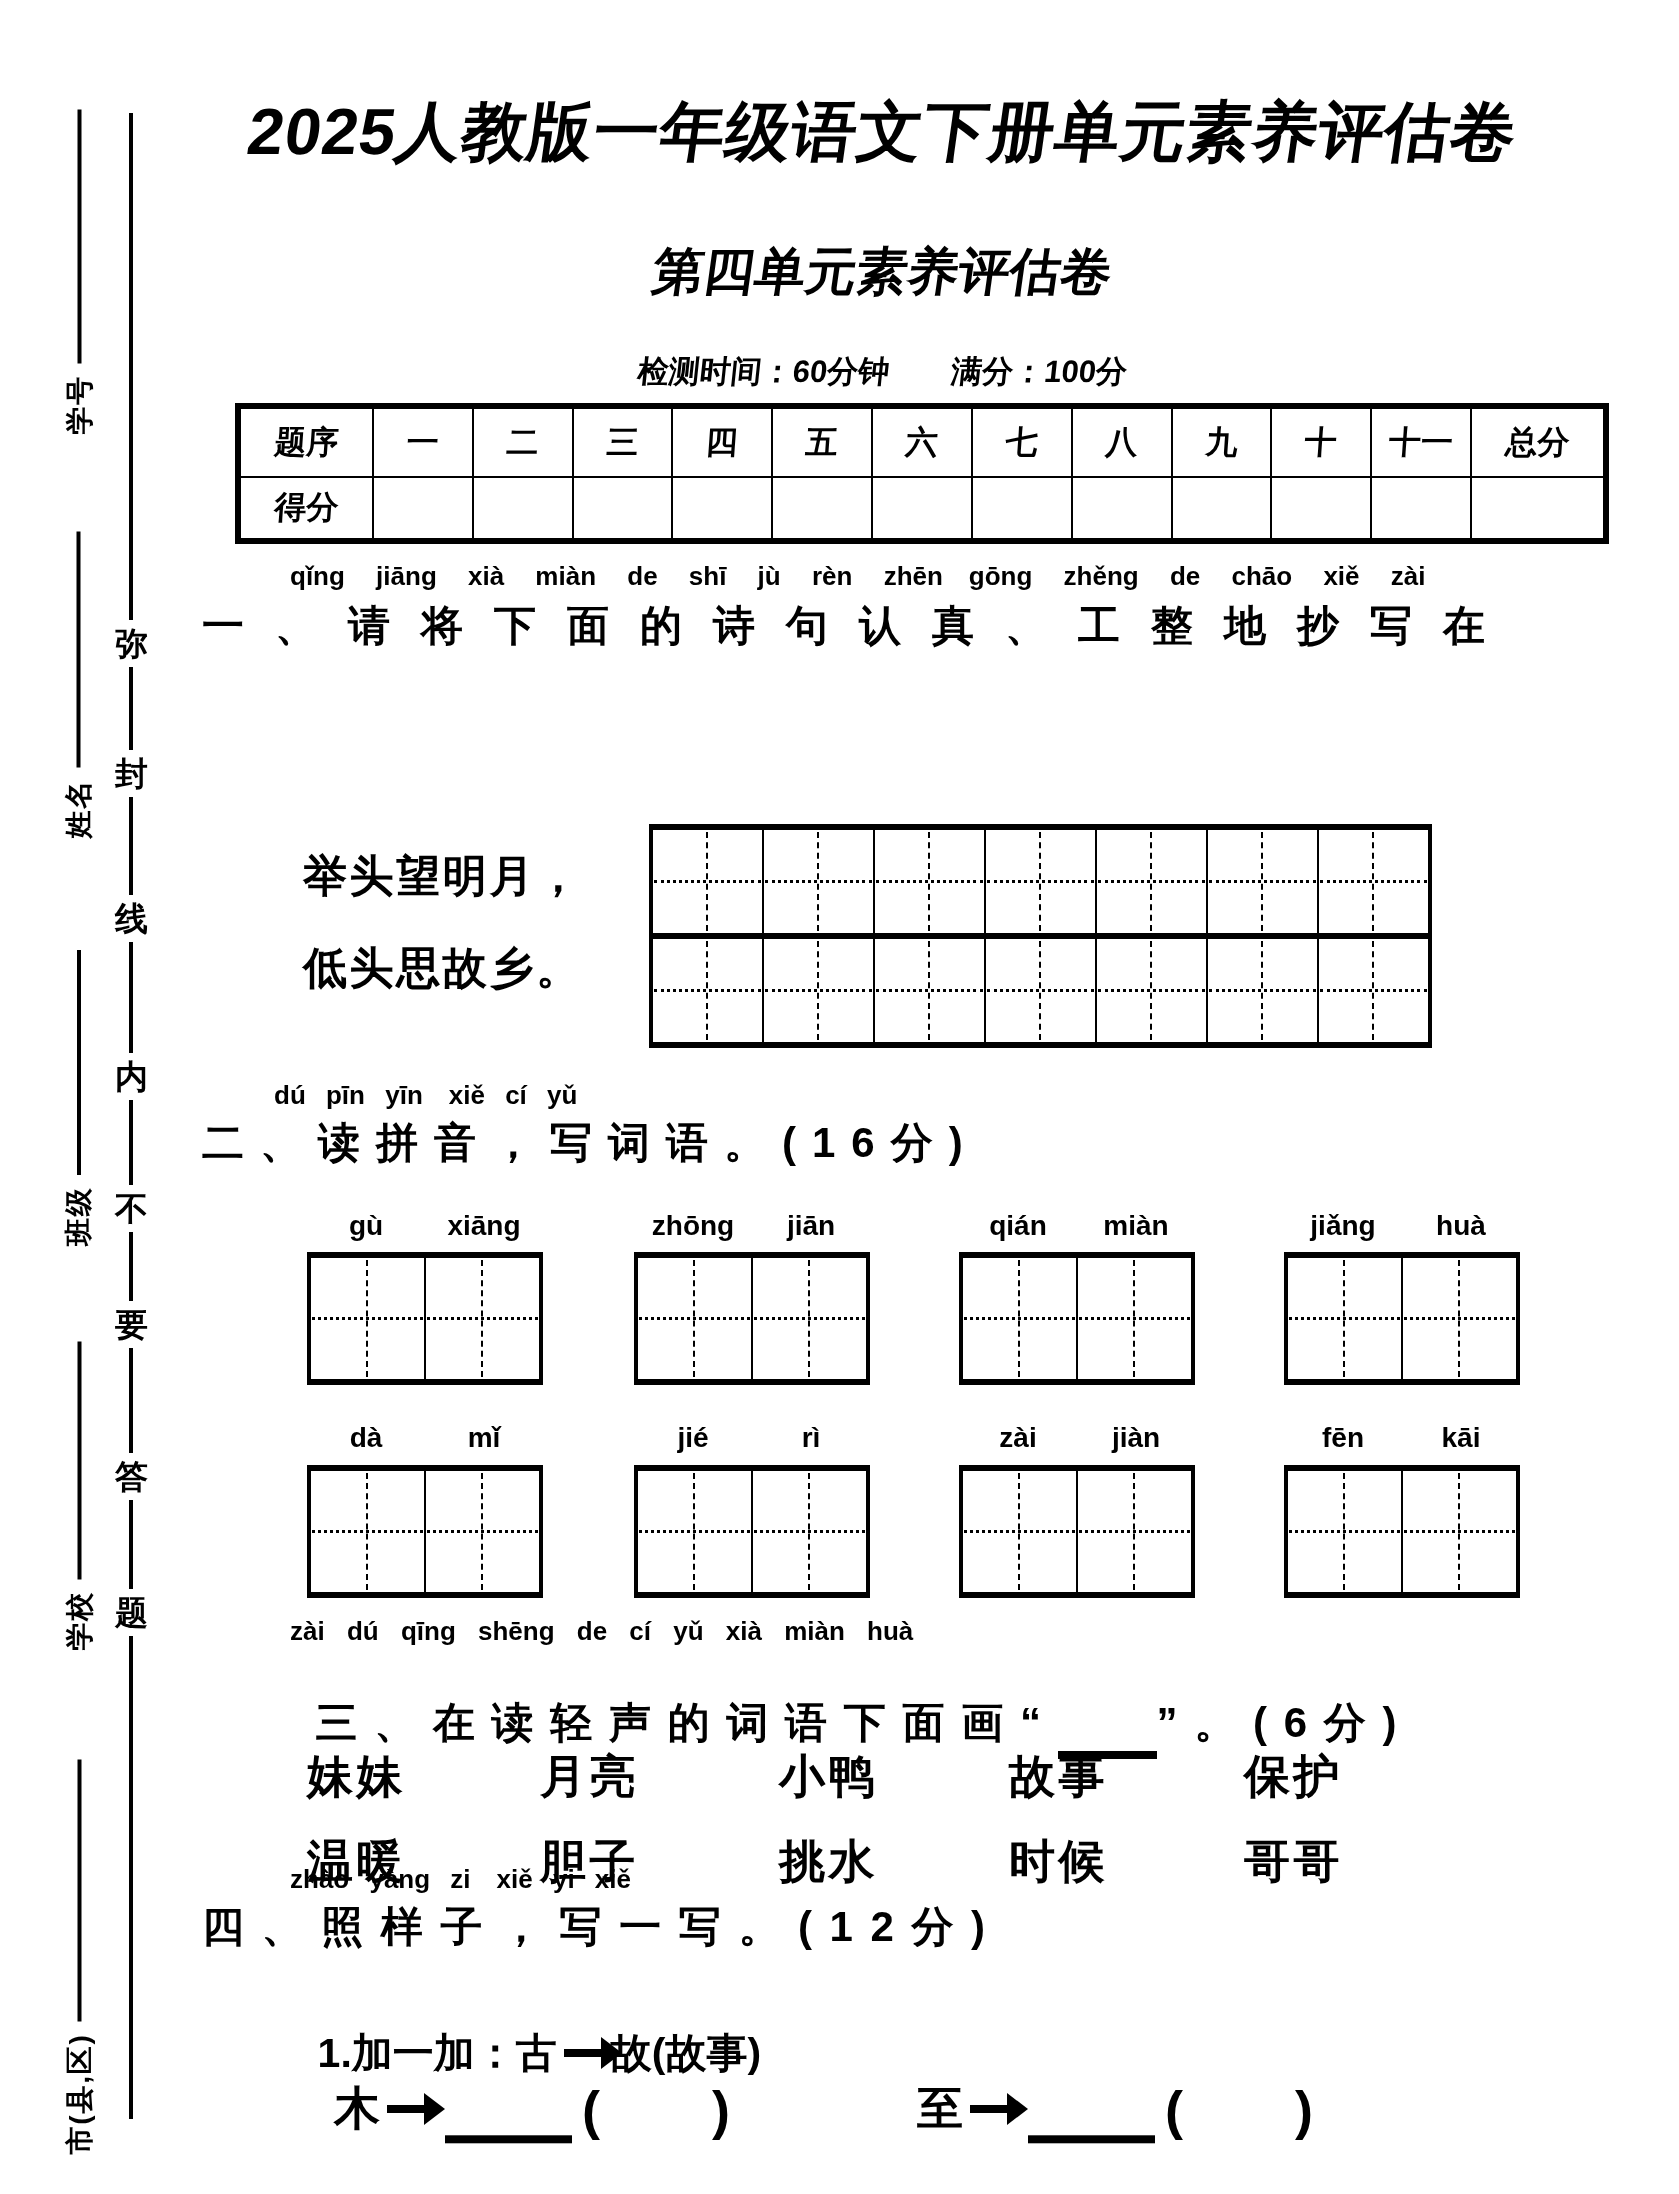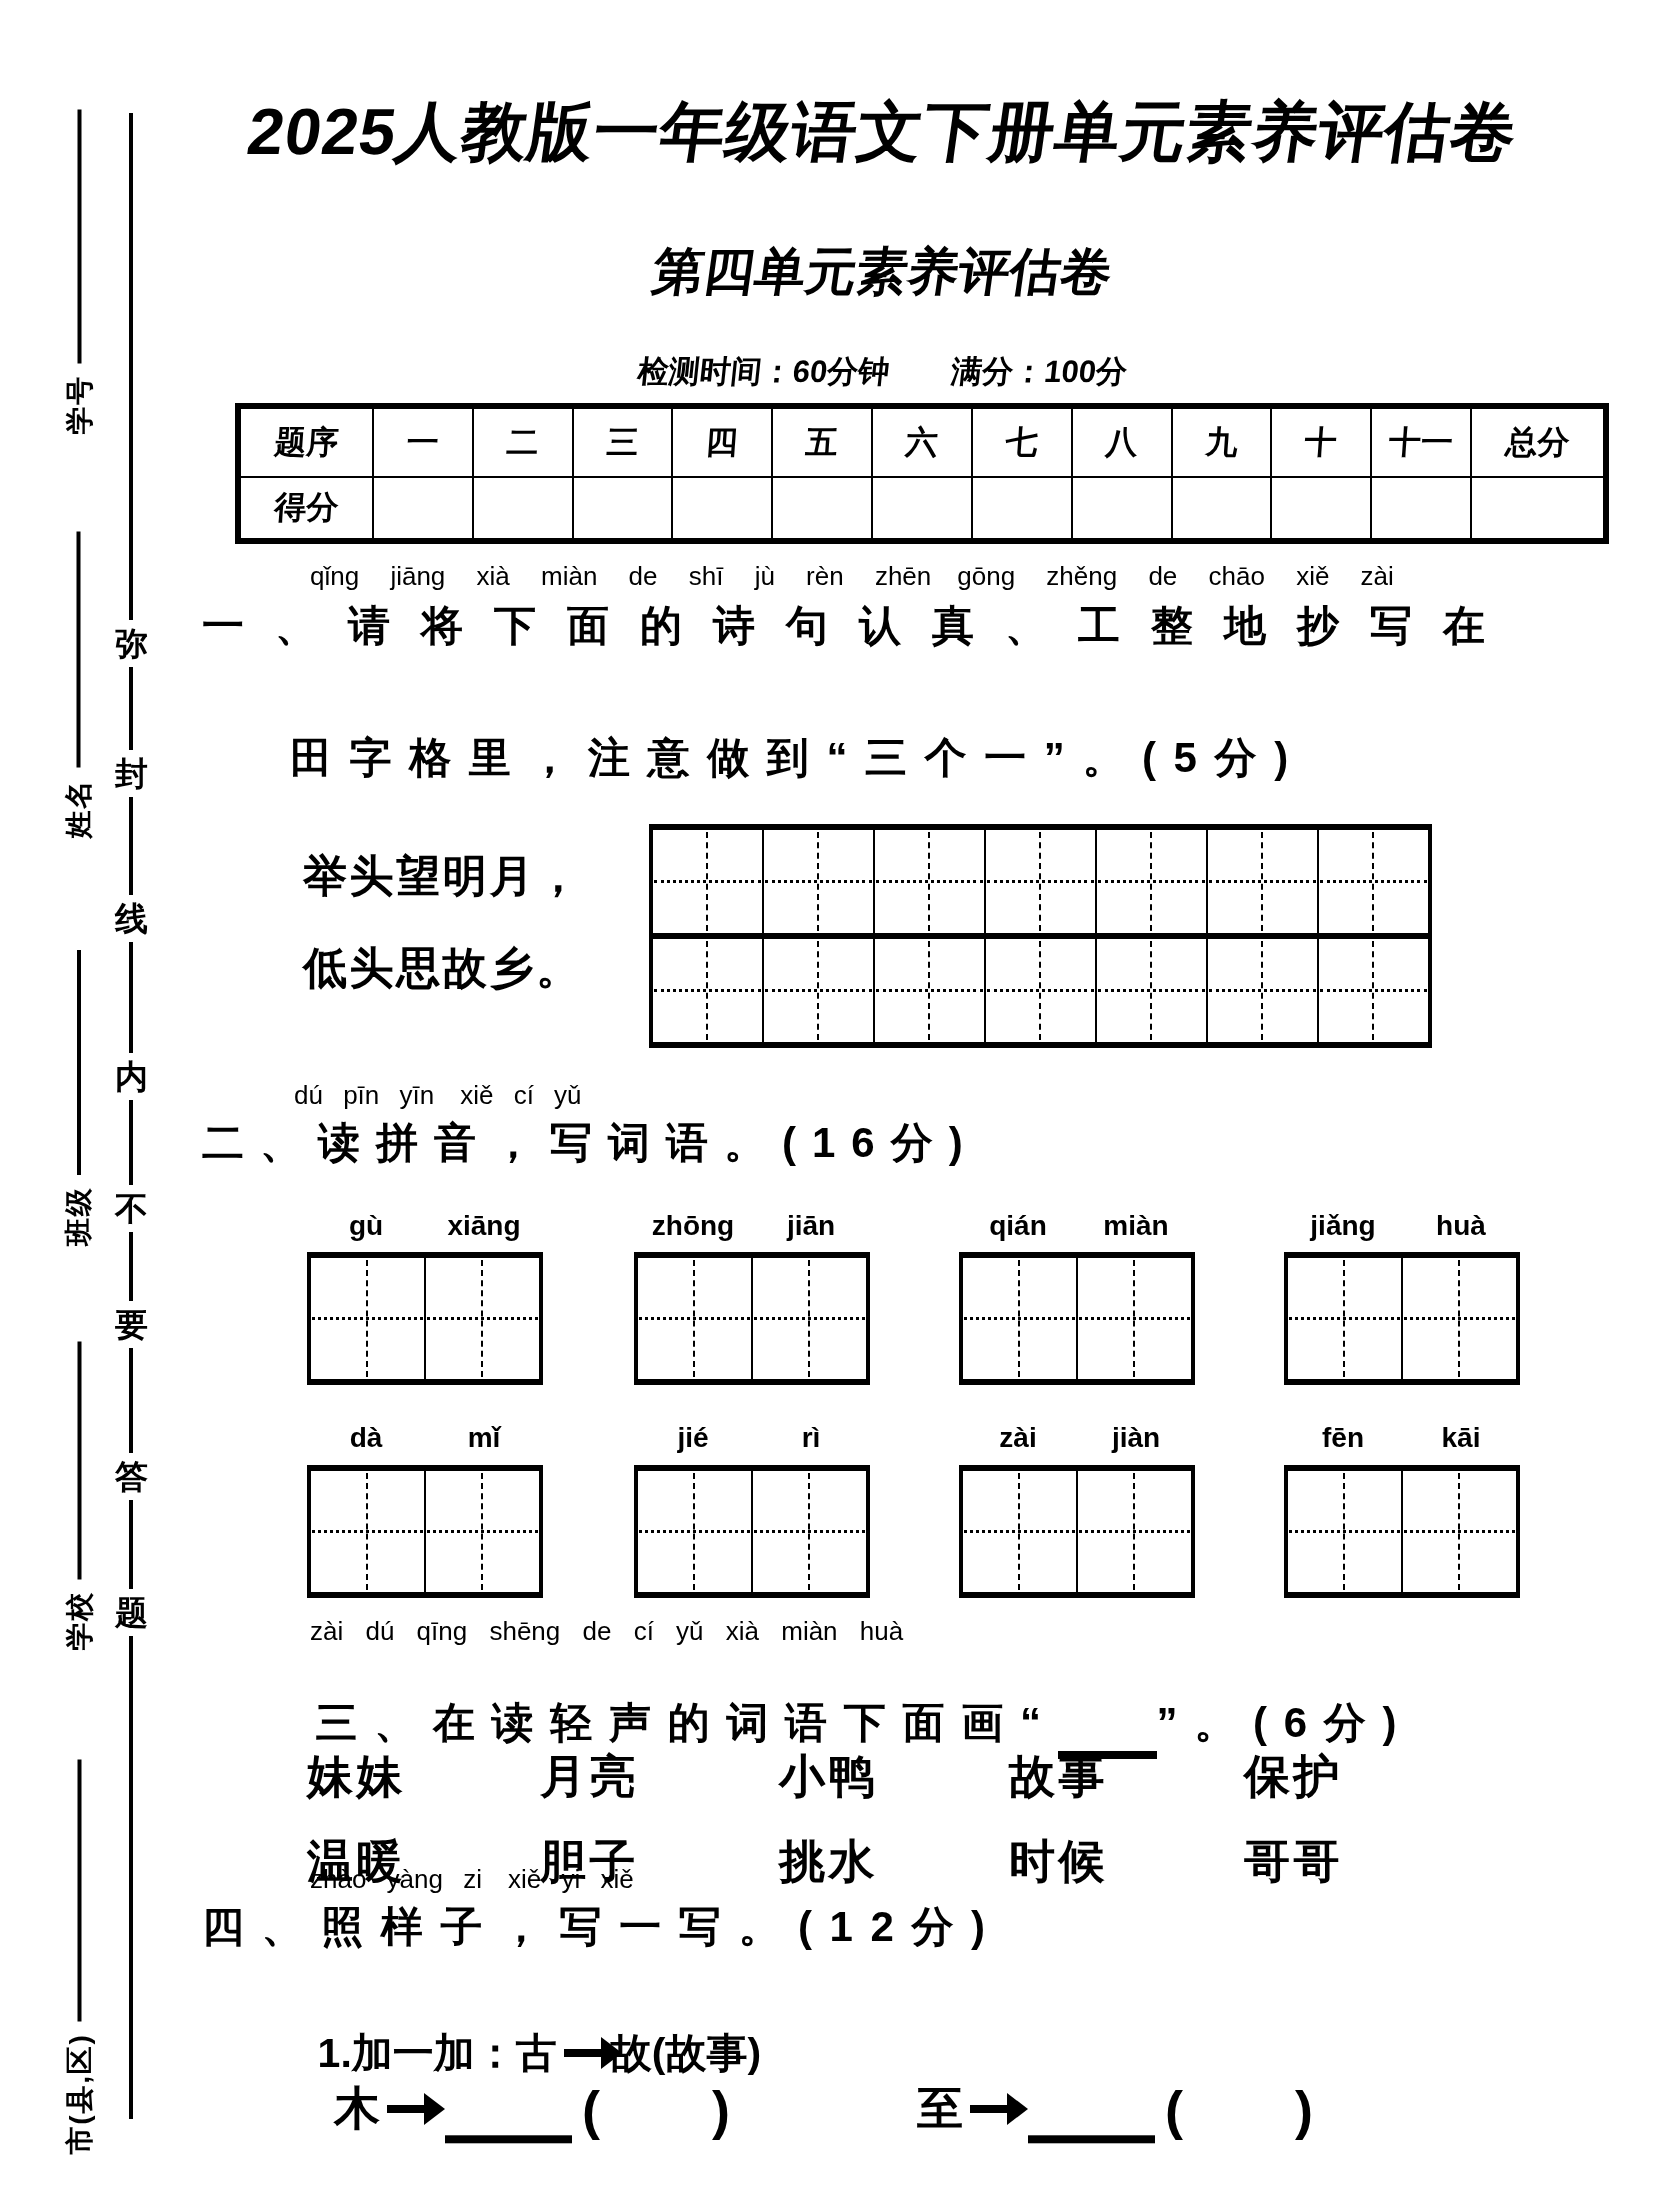--- a/index.html
+++ b/index.html
@@ -40,21 +40,21 @@
   .score-table td {
     border:2.6px solid #000; text-align:center; font-size:32px; font-weight:800;
     height:66px; padding:0; transform:skewX(-4deg);
   }
   .score-table { border:6.1px solid #000; }
   .score-table tr:first-child td { height:67px; }
   .score-table tr:last-child td  { height:60px; }
   .score-table td.wide { width:131px; }
 
   
-  .pinyin { font-size:26px; font-weight:400;margin-left:20px; }
+  .pinyin { font-size:26px; font-weight:700; }
   .q-title { font-size:42px; font-weight:900; }
   .poem { font-size:44px; font-weight:800; letter-spacing:2.6px; }
   .word { position:absolute; font-size:46px; font-weight:800; letter-spacing:3.5px; line-height:1; }
 
   .py1 { left:290px; top:563px; word-spacing:24px; }
   .ht1 { left:202px; top:605px; letter-spacing:31px; }
   .py2 { left:290px; top:697px; word-spacing:16.7px; }
   .ht2 { left:290px; top:737px; letter-spacing:17.6px; }
   .poem1 { left:303px; top:854px; }
   .poem2 { left:303px; top:946px; }
@@ -165,21 +165,20 @@
       <td></td>
       <td></td>
       <td></td>
       <td></td>
     </tr>
   </tbody>
     </table>
 
   <div class="abs pinyin py1">qǐng jiāng xià miàn de shī jù rèn zhēn　gōng zhěng de chāo xiě zài</div>
   <div class="abs q-title ht1">一、请将下面的诗句认真、工整地抄写在</div>
-  <div class="abs q-title ht2">田字格里，注意做到“三个一”。(5分)</div>
   <div class="abs poem poem1">举头望明月，</div>
   <div class="abs poem poem2">低头思故乡。</div>
 
   <div class="tzg g-q1">
     <div class="trow">
       <div class="tcell"></div>
         <div class="tcell"></div>
         <div class="tcell"></div>
         <div class="tcell"></div>
         <div class="tcell"></div>

